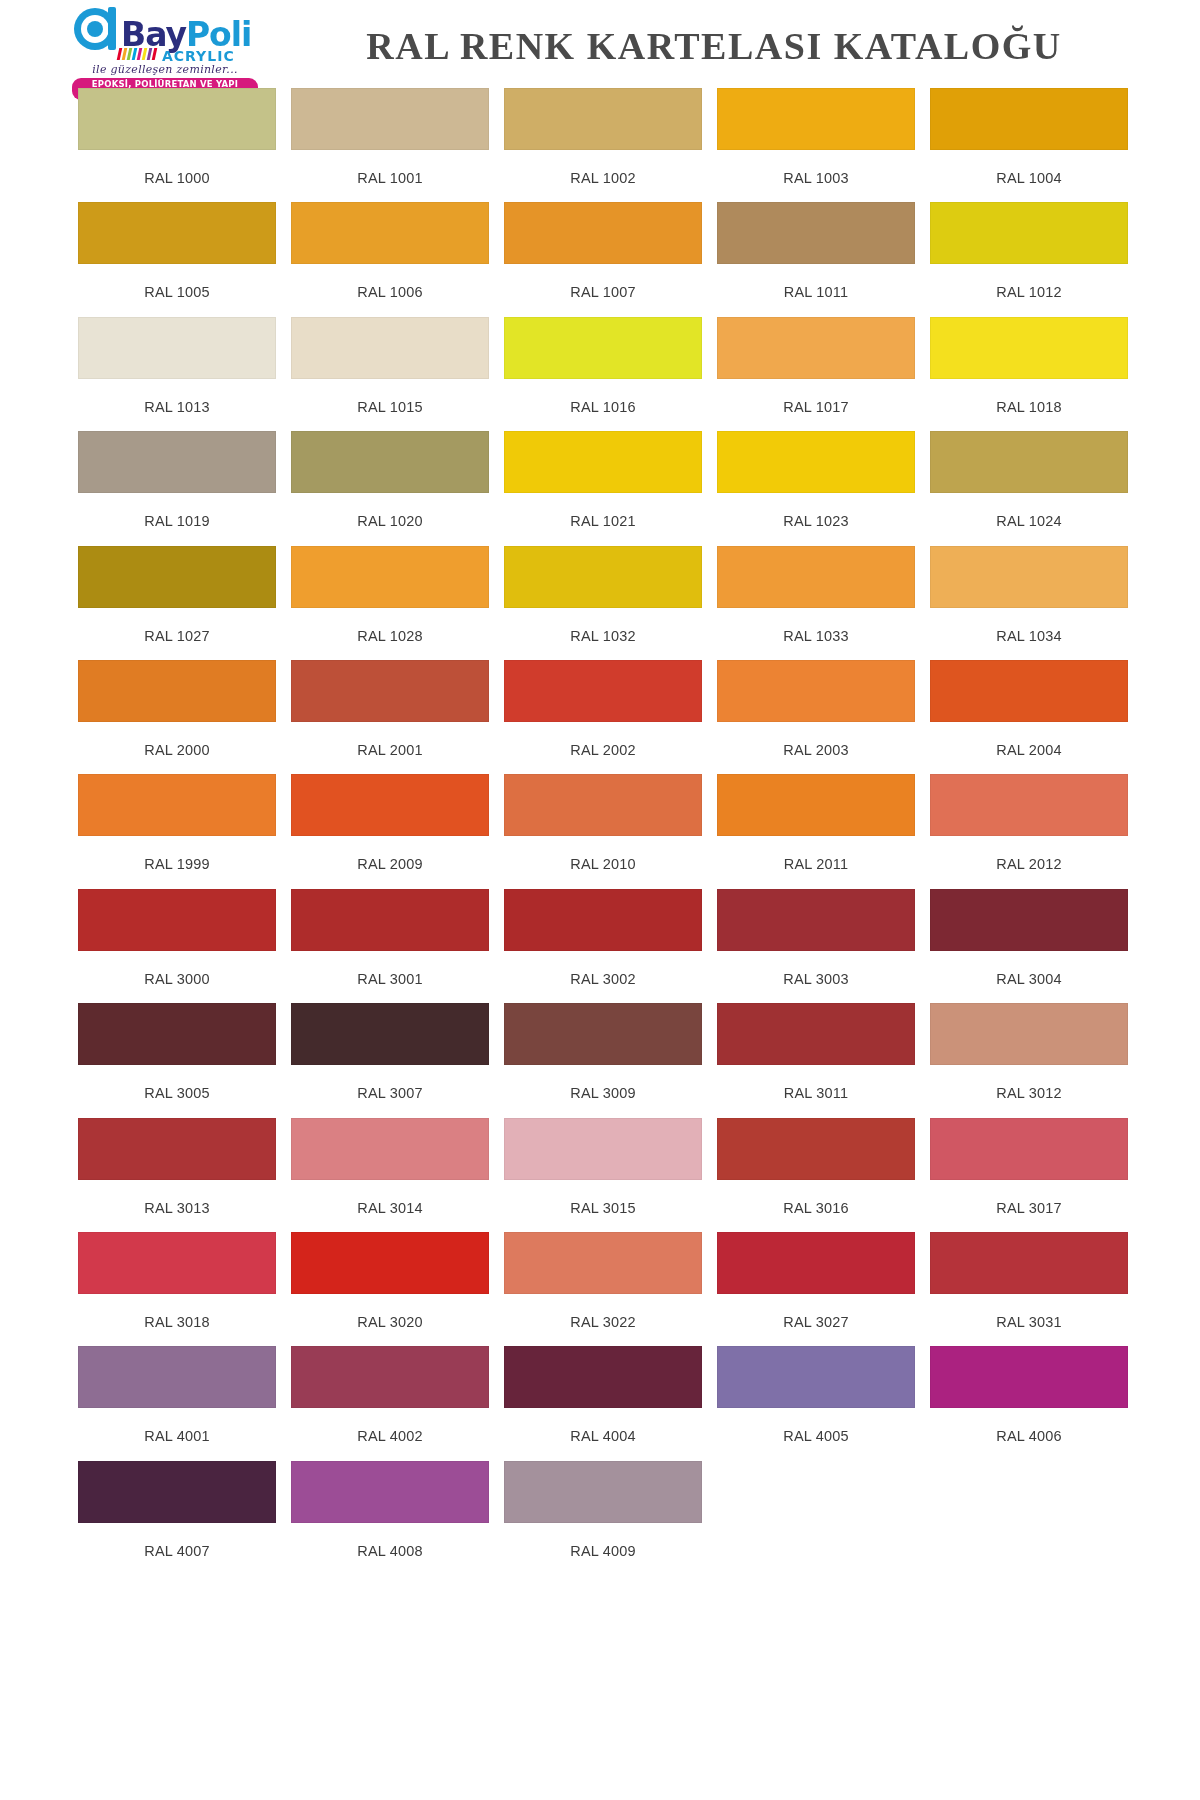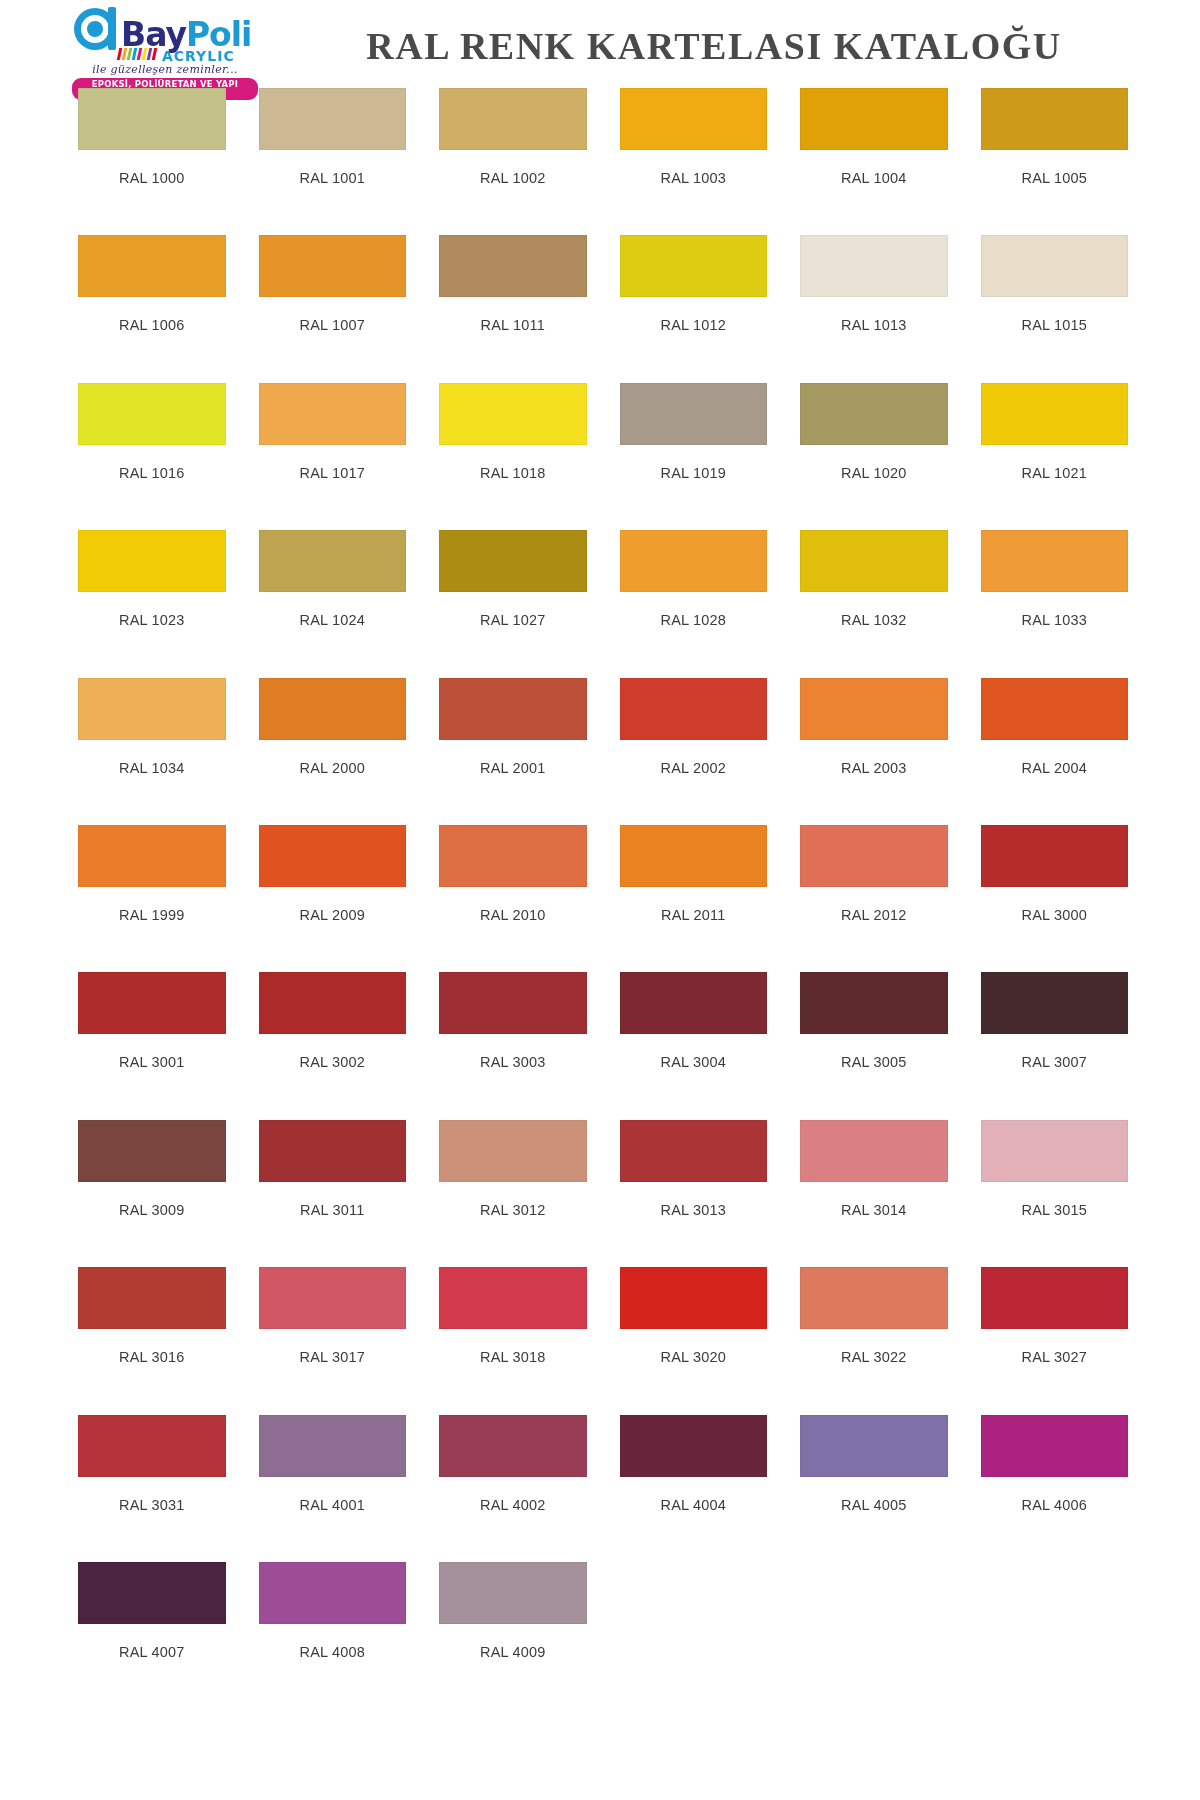--- a/index.html
+++ b/index.html
@@ -157,24 +157,23 @@
     padding-right: 10px;
     white-space: nowrap;
   }
 
   
   .grid {
     position: relative;
     padding: 0 72px 0 78px;
     box-sizing: border-box;
     display: grid;
-    grid-template-columns: repeat(6, 1fr);
+    grid-template-columns: repeat(5, 1fr);
     column-gap: 15px;
     row-gap: 0px;
-    gap: 33px;
   }
 
   .cell {
     display: flex;
     flex-direction: column;
     align-items: center;
     height: 114.4px;
   }
 
   .swatch {

